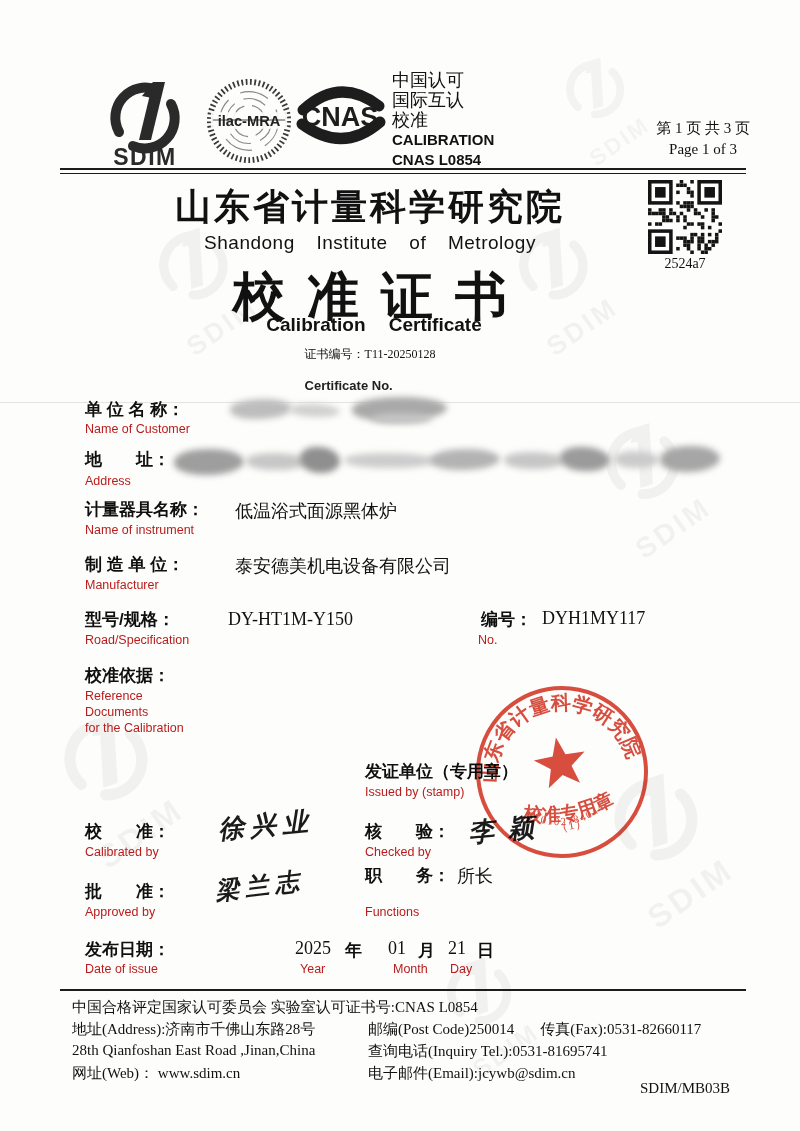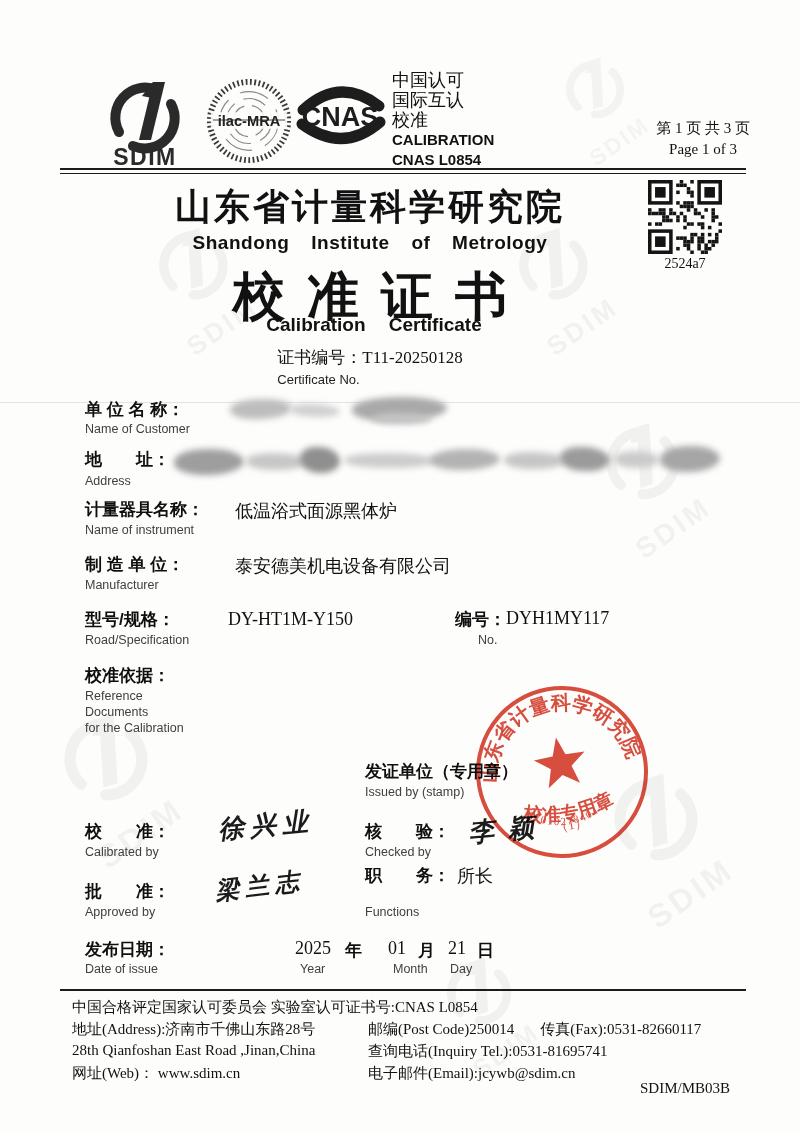--- a/index.html
+++ b/index.html
@@ -11,29 +11,29 @@
   .wm-text{font-family:"Liberation Sans",sans-serif;font-weight:bold;font-size:26px;fill:#333;letter-spacing:3px;}
   
   .accr-cn{font-size:18px;line-height:20px;font-family:"Liberation Serif",serif;}
   .accr-en{font-size:15px;line-height:20px;font-family:"Liberation Sans",sans-serif;font-weight:bold;}
   .pageinfo{font-size:15px;line-height:21px;text-align:center;}
   .rule-double{border-top:2px solid #1c1c1c;border-bottom:1px solid #1c1c1c;height:3px;}
   .rule-single{background:#1c1c1c;height:2px;}
   
   .t-center{left:0;right:60px;text-align:center;}
   .inst-cn{font-size:36px;font-weight:bold;letter-spacing:3px;}
-  .inst-en{font-family:"Liberation Sans",sans-serif;font-size:19px;font-weight:bold;word-spacing:16px;letter-spacing:.5px;}
+  .inst-en{font-family:"Liberation Sans",sans-serif;font-size:19px;font-weight:normal;word-spacing:16px;letter-spacing:.5px;}
   .cert-cn{font-size:52px;font-weight:bold;letter-spacing:22px;text-indent:22px;}
   .cert-en{font-family:"Liberation Sans",sans-serif;font-size:19px;font-weight:bold;word-spacing:18px;margin-left:8px;}
   .certno{display:inline-block;text-align:left;}
-  .certno-line{font-size:17px;}
-  .certno-en{font-family:"Liberation Sans",sans-serif;font-size:13px;color:#222;margin-top:3px;}
+  .certno-line{font-size:12px;}
+  .certno-en{font-family:"Liberation Sans",sans-serif;font-size:13px;color:#222;margin-top:15px;font-weight:bold;}
   
   .lbl{font-family:"Liberation Sans",sans-serif;font-weight:bold;font-size:17px;color:#0f0f0f;white-space:nowrap;}
-  .sub{font-family:"Liberation Sans",sans-serif;font-size:12.5px;color:#404040;white-space:nowrap;}
+  .sub{font-family:"Liberation Sans",sans-serif;font-size:12.5px;color:#b91c1c;white-space:nowrap;}
   .val{font-size:18px;white-space:nowrap;}
   .valwrap{font-size:17.5px;line-height:27px;}
   .sig{font-family:"DejaVu Serif",serif;font-style:italic;font-weight:bold;font-size:26px;color:#1b1b1b;letter-spacing:6px;transform:rotate(-5deg);}
   .smudge{position:absolute;filter:blur(3px);border-radius:45% 55% 50% 50%;}
   .scan-line{position:absolute;height:1px;background:#e3e3e1;}
   
   .qr-label{font-size:14px;text-align:center;}
   
   .stamp{mix-blend-mode:multiply;opacity:.9;}
   
@@ -276,21 +276,21 @@
   <div class="abs sub" style="left:85px;top:523px">Name of instrument</div>
 
   <div class="abs lbl" style="left:85px;top:553px">制 造 单 位：</div>
   <div class="abs val" style="left:235px;top:554px">泰安德美机电设备有限公司</div>
   <div class="abs sub" style="left:85px;top:578px">Manufacturer</div>
 
   <div class="abs lbl" style="left:85px;top:608px">型号/规格：</div>
   <div class="abs val" style="left:228px;top:609px">DY-HT1M-Y150</div>
   <div class="abs sub" style="left:85px;top:633px">Road/Specification</div>
 
-  <div class="abs flexrow" style="left:455px;top:608px;gap:0">
+  <div class="abs flexrow" style="left:481px;top:608px;gap:10px">
     <span class="lbl">编号：</span>
     <span class="val">DYH1MY117</span>
   </div>
   <div class="abs sub" style="left:478px;top:633px">No.</div>
 
   <div class="abs lbl" style="left:85px;top:664px">校准依据：</div>
   <div class="abs sub" style="left:85px;top:689px">Reference</div>
   <div class="abs sub" style="left:85px;top:705px">Documents</div>
   <div class="abs sub" style="left:85px;top:721px">for the Calibration</div>
 

